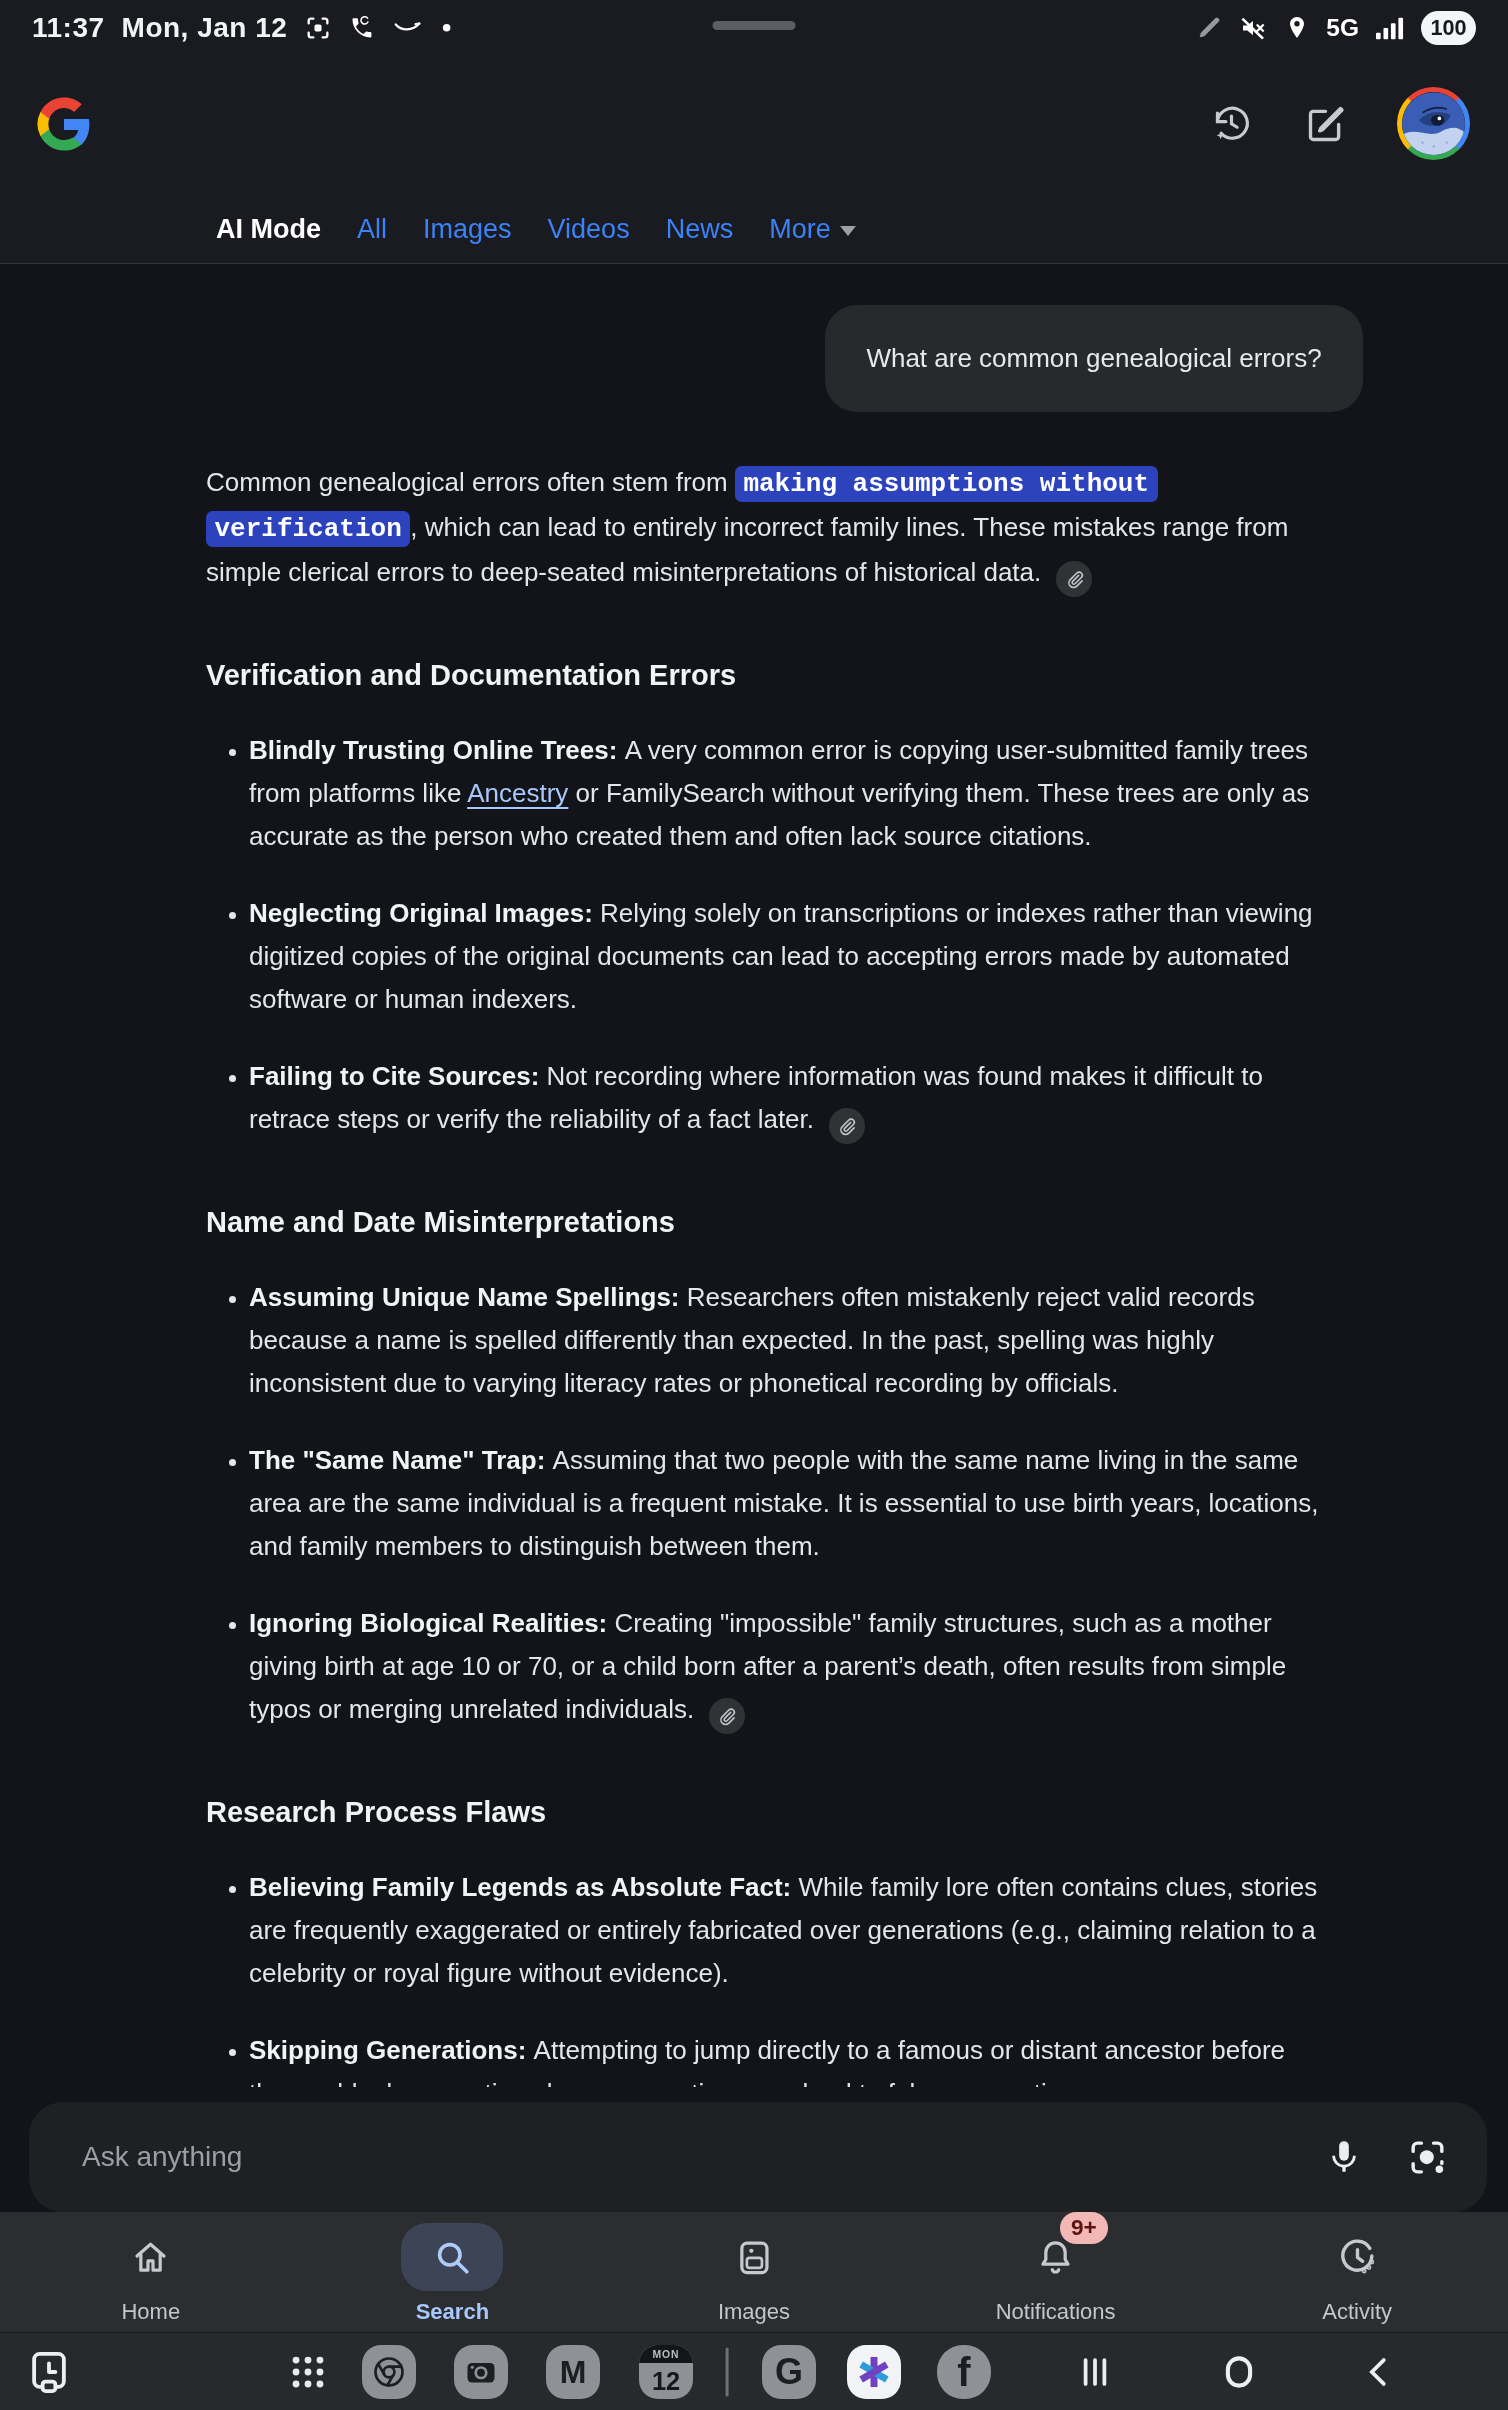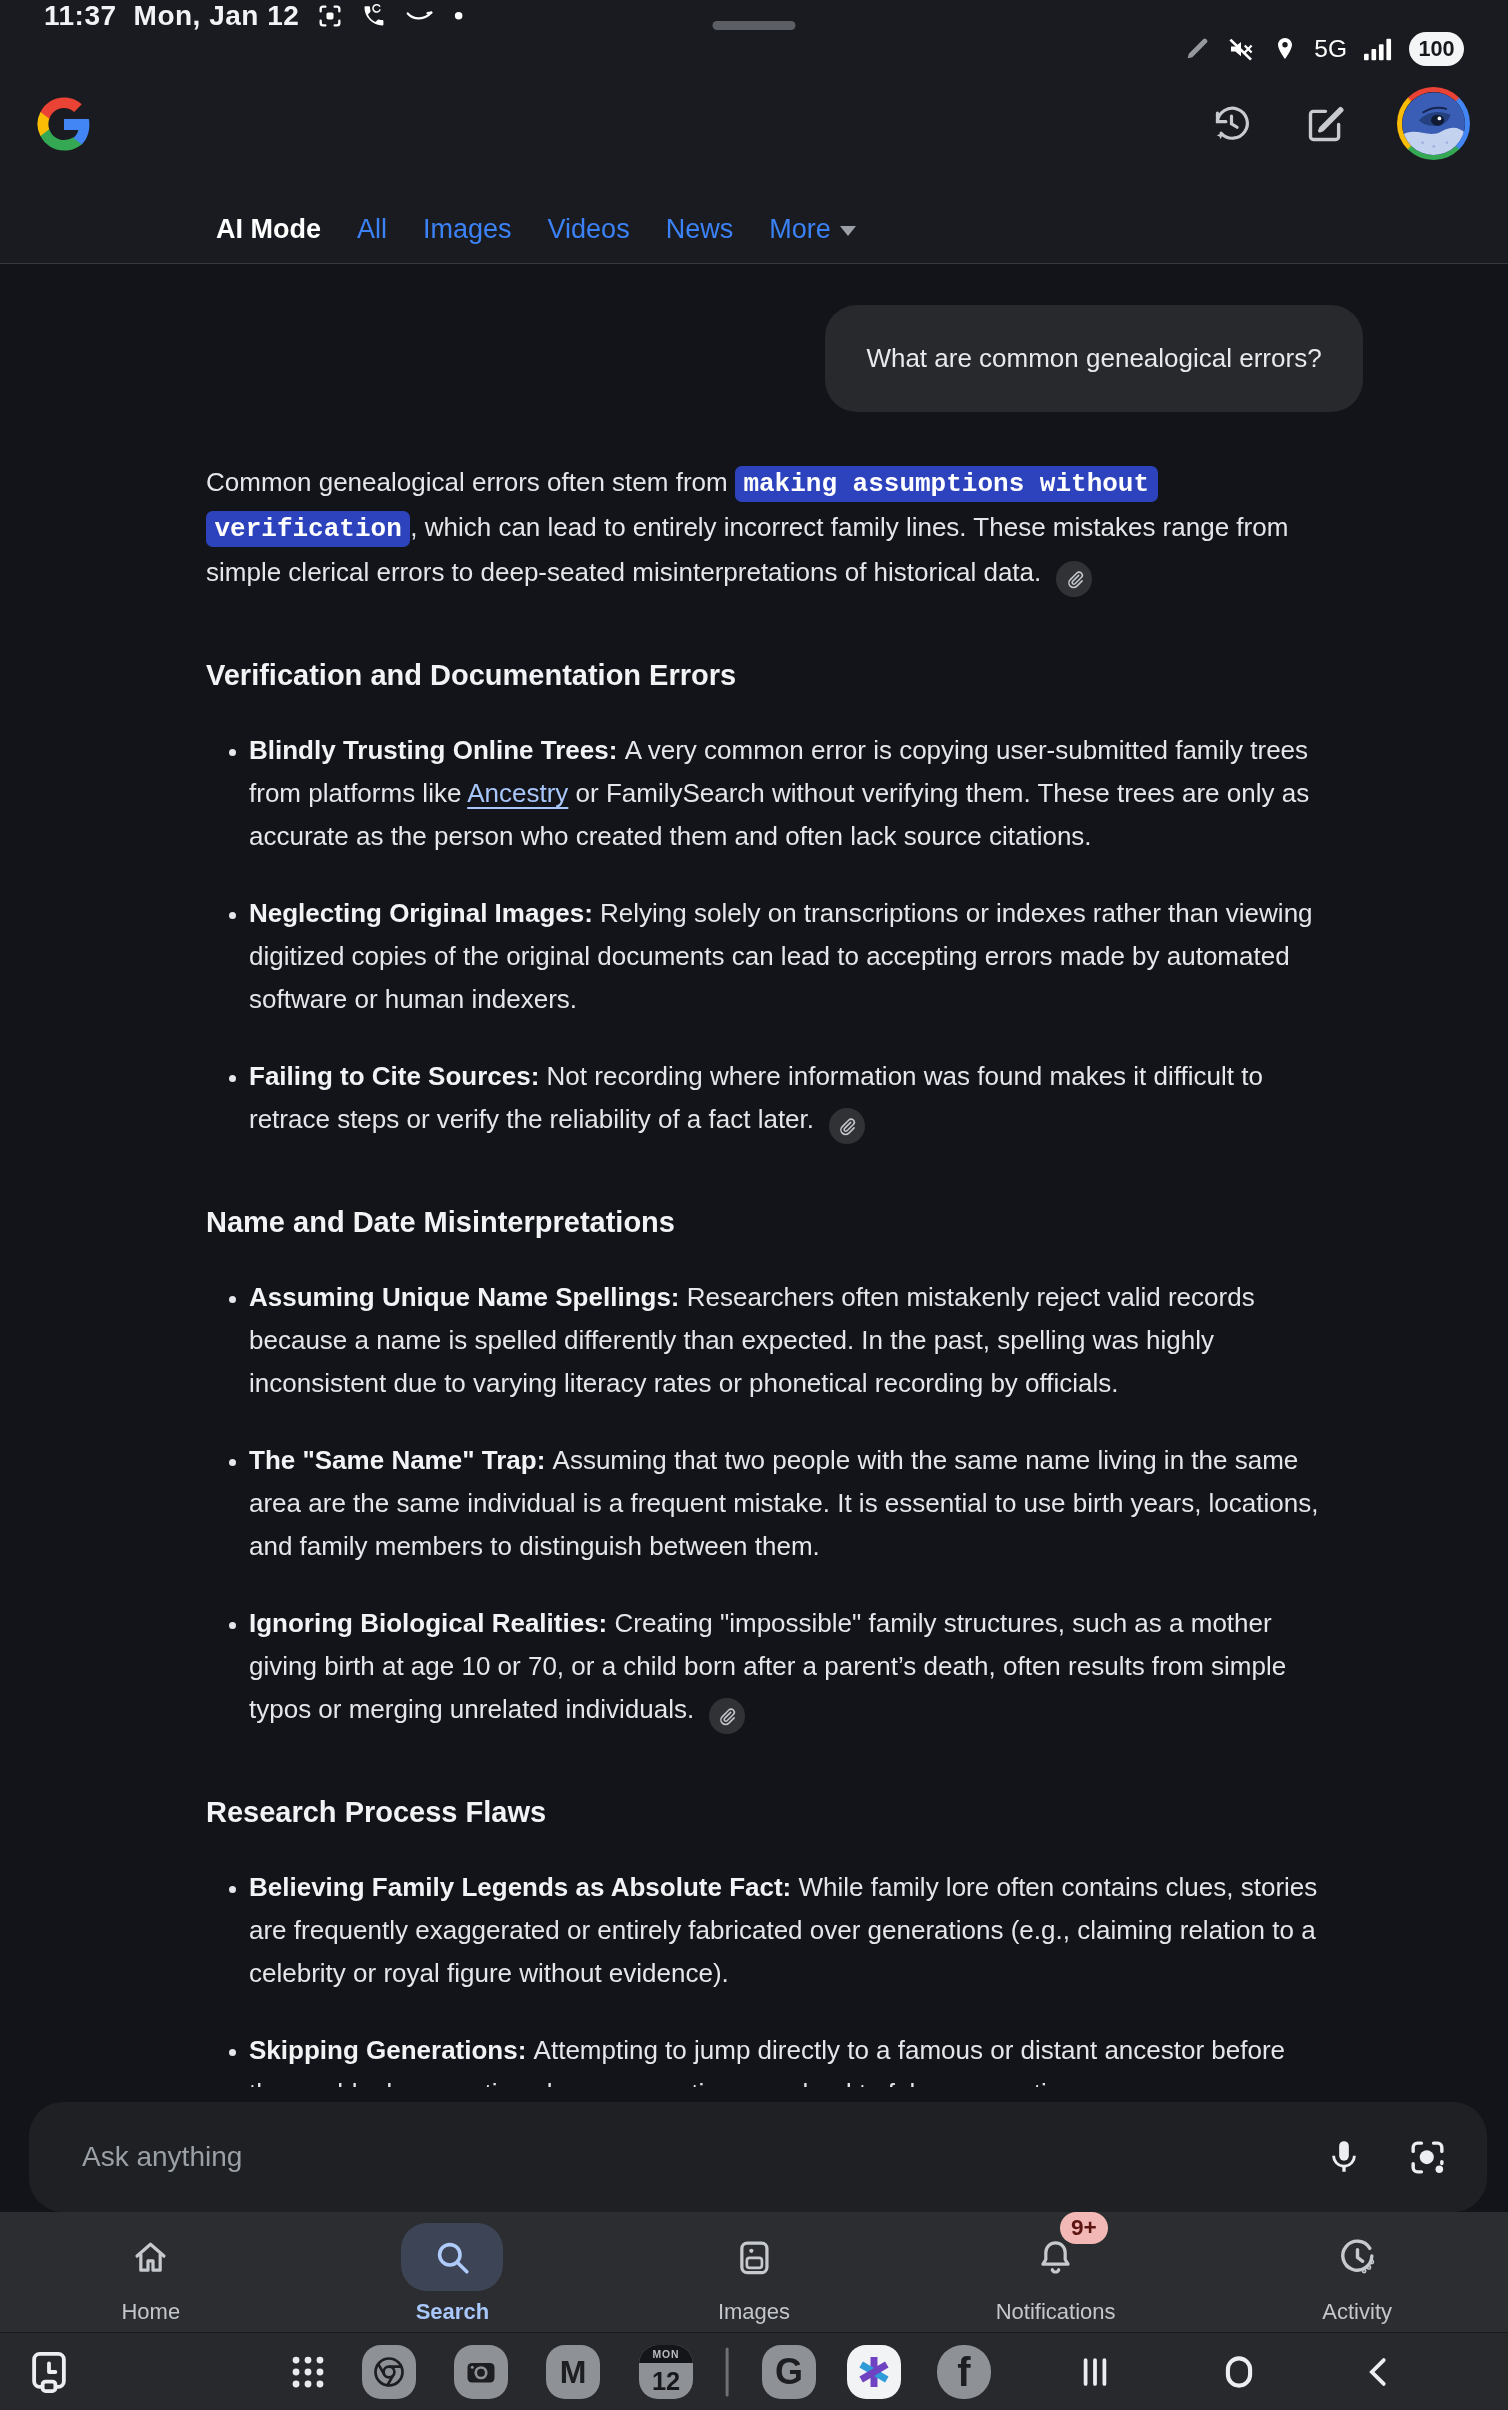--- a/index.html
+++ b/index.html
@@ -1,27 +1,27 @@
 <!DOCTYPE html>
 <html style="font-size:15px"><head>
 <meta charset="utf-8">
 <style>
   html,body{margin:0;padding:0;background:#000;}
   .screen{position:relative;width:1508px;height:2411px;background:#131419;overflow:hidden;
           font-family:"Liberation Sans","DejaVu Sans",sans-serif;color:#e4e6e9;}
 
   
   .topzone{position:absolute;top:0;left:0;right:0;height:263px;background:#1a1b20;border-bottom:1.9px solid #36383d;}
-  .statusbar{position:absolute;top:0;left:0;right:0;height:55px;display:flex;align-items:flex-start;padding:0 44px;box-sizing:border-box;flex-direction:column;}
+  .statusbar{position:absolute;top:0;left:0;right:0;height:55px;display:flex;align-items:center;padding:0 32px;box-sizing:border-box;}
   .sb-left{display:flex;align-items:center;gap:17px;}
   .sb-time,.sb-date{font-size:28px;font-weight:700;color:#f2f3f5;letter-spacing:0.5px;}
   .sb-ic{display:flex;align-items:center;justify-content:center;color:#fff;}
   .handle{position:absolute;left:50%;top:21px;transform:translateX(-50%);width:83px;height:9.4px;border-radius:5.6px;background:#5b5e64;}
   .sb-right{margin-left:auto;display:flex;align-items:center;gap:15px;}
-  .sb-net{font-size:24.5px;font-weight:400;color:#fff;}
+  .sb-net{font-size:24.5px;font-weight:700;color:#fff;}
   .battery{min-width:55px;height:34px;border-radius:18px;background:#f4f5f7;color:#17181c;font-size:21.7px;font-weight:700;
            display:flex;align-items:center;justify-content:center;padding:0 7.5px;box-sizing:border-box;}
 
   .appbar{position:absolute;top:55px;left:0;right:0;height:141px;}
   .glogo{position:absolute;left:35px;top:40px;width:58px;height:58px;}
   .appbar-right{position:absolute;right:38px;top:32px;display:flex;align-items:center;gap:49px;}
   .icbtn{width:45px;height:45px;color:#c7cace;display:flex;align-items:center;justify-content:center;}
   .avatar-ring{width:73px;height:73px;border-radius:50%;padding:4.7px;box-sizing:border-box;
      background:conic-gradient(#ea4335 0 12%, #4285f4 13% 37%, #34a853 38% 62%, #fbbc05 63% 87%, #ea4335 88% 100%);}
   .avatar-inner{width:100%;height:100%;border-radius:50%;overflow:hidden;background:#101114;display:flex;align-items:center;justify-content:center;}

